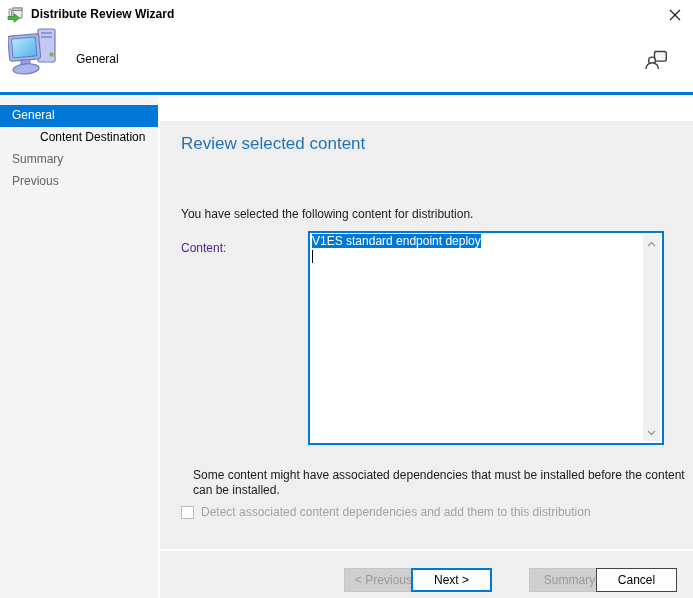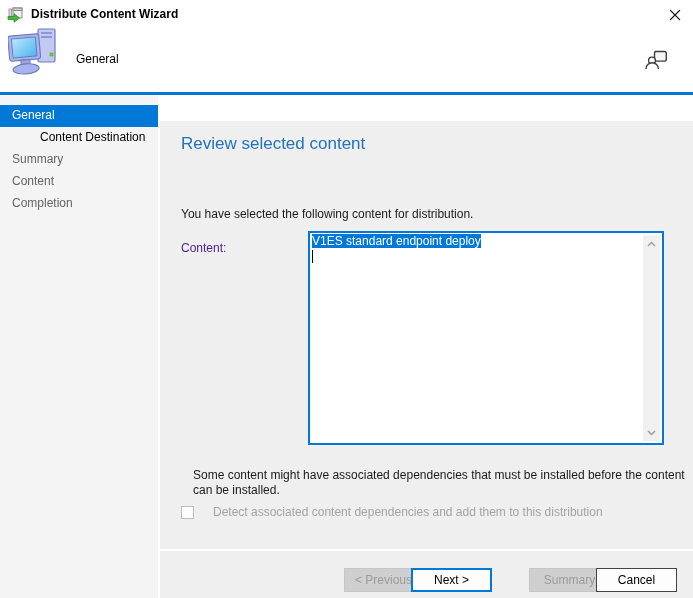--- a/index.html
+++ b/index.html
@@ -40,21 +40,21 @@
              border:2px solid #0078d7; font-size:12px; line-height:15px; padding:1px 2px; cursor:text; }
   .textbox .selected { background:#0078d7; color:#fff; }
   .caret { display:block; width:1px; height:13px; background:#000; margin-top:1px; }
 
   .vscroll { position:absolute; top:2px; right:2px; bottom:2px; width:17px; background:#f0f0f0; }
   .vscroll .arrow { position:absolute; left:0; width:17px; height:17px; display:flex; align-items:center; justify-content:center; cursor:pointer; }
   .vscroll .arrow.up { top:0; }
   .vscroll .arrow.down { bottom:0; }
 
   .dep-note { position:absolute; left:33px; top:347px; width:506px; font-size:12px; line-height:15px; color:#1a1a1a; }
-  .chk-row { position:absolute; left:21px; top:384px; display:flex; align-items:flex-end;gap:12px; }
+  .chk-row { position:absolute; left:21px; top:384px; display:flex; align-items:flex-end; }
   .checkbox { width:13px; height:13px; background:#fdfdfd; border:1px solid #bdbdbd; flex:0 0 auto; }
   .chk-label { margin-left:7px; font-size:12px; color:#a3a3a3; }
 
   
   .footer { height:49px; background:#efefef; border-top:2px solid #fff; position:relative; }
   .btn { position:absolute; top:17px; height:24px; font-size:12px; font-family:"Liberation Sans", sans-serif;
          text-align:center; cursor:pointer; }
   .btn.disabled { background:#cfcfcf; border:1px solid #c6c6c6; color:#9b9b9b; cursor:default;margin-left:24px; }
   .btn.default { background:#fdfdfd; border:2px solid #0078d7; color:#000; }
   .btn.normal { background:#fdfdfd; border:1px solid #454545; color:#000; }
@@ -68,21 +68,21 @@
 
 <div class="window">
 
   <div class="titlebar">
     <svg class="app-icon" viewBox="0 0 17 17">
       <rect x="6" y="2" width="9" height="10" fill="#efefef" stroke="#8a8a8a" stroke-width="1"></rect>
       <rect x="6" y="2" width="9" height="2.5" fill="#cfcfcf" stroke="#8a8a8a" stroke-width="1"></rect>
       <rect x="2" y="3" width="2.5" height="9" fill="#dcdcdc" stroke="#8a8a8a" stroke-width="0.8"></rect>
       <path d="M1 10.5 h6 v-2.8 l5.5 4.3 -5.5 4.3 v-2.8 h-6 z" fill="#49b63e" stroke="#2f8a2a" stroke-width="0.8"></path>
     </svg>
-    <span class="title">Distribute Content Wizard</span>
+    <span class="title">Distribute Review Wizard</span>
     <button class="close-btn">
       <svg width="12" height="12" viewBox="0 0 12 12">
         <line x1="1" y1="1" x2="11" y2="11" stroke="#1a1a1a" stroke-width="1.1"></line>
         <line x1="11" y1="1" x2="1" y2="11" stroke="#1a1a1a" stroke-width="1.1"></line>
       </svg>
     </button>
   </div>
 
   <div class="header">
     <svg class="pc-icon" viewBox="0 0 52 54">
@@ -110,22 +110,21 @@
       <path d="M2 23 a6.2 6.2 0 0 1 12.4 0" stroke="#3c3c3c" stroke-width="1.4" fill="#fff"></path>
     </svg>
   </div>
   <div class="accent-line"></div>
 
   <div class="body">
     <div class="sidebar">
       <div class="nav-item active">General</div>
       <div class="nav-item indent">Content Destination</div>
       <div class="nav-item dim">Summary</div>
-      <div class="nav-item dim">Content</div>
-      <div class="nav-item dim">Completion</div>
+      <div class="nav-item dim">Previous</div>
     </div>
 
     <div class="right-col">
       <div class="main">
         <div class="page-heading">Review selected content</div>
         <div class="instruction">You have selected the following content for distribution.</div>
         <div class="content-label">Content:</div>
 
         <div class="textbox">
           <span class="selected">V1ES standard endpoint deploy</span>

